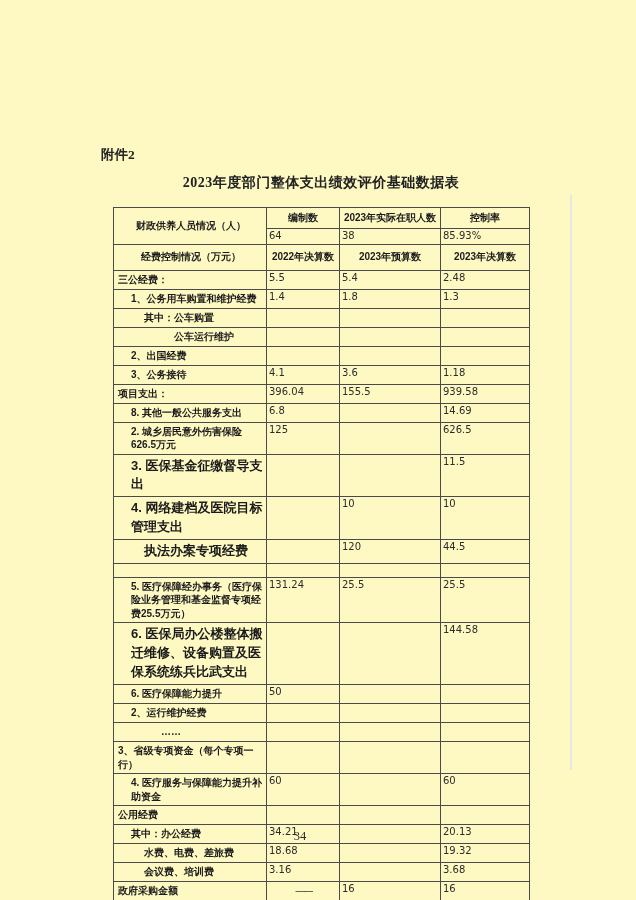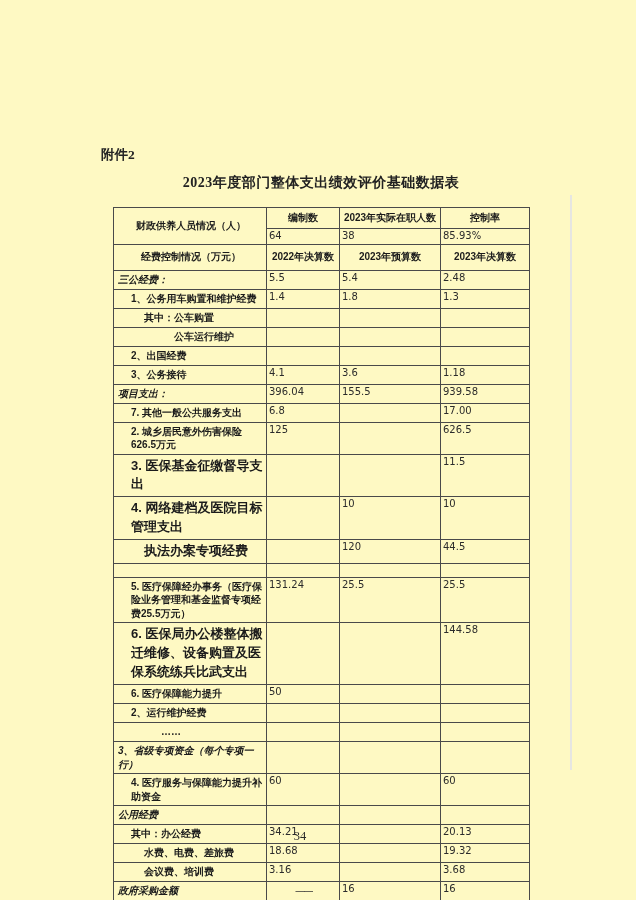--- a/index.html
+++ b/index.html
@@ -33,21 +33,21 @@
     border:1px solid #4a4a4a;
     overflow:hidden;
   }
   .lab{
     font-weight:bold;font-size:10px;line-height:1.38;
     color:#1b1b1b;vertical-align:middle;
     padding:2px 2px 2px 4px;
   }
   .sz-s{font-size:10px;line-height:1.35;}
   .sz-l{font-size:13px;line-height:1.45;}
-  .i0{padding-left:4px;font-style:italic;}
+  .i0{padding-left:4px;}
   .i1{padding-left:17px;}
   .i2{padding-left:30px;}
   .i3{padding-left:60px;}
   .i4{padding-left:47px;}
   .val{
     font-family:"DejaVu Sans",sans-serif;
     font-size:10px;color:#2b2b2b;
     vertical-align:top;text-align:left;
     padding:1px 1px 1px 2px;
     line-height:1.25;
@@ -147,24 +147,24 @@
           <td class="val">3.6</td>
           <td class="val">1.18</td>
         </tr>
         <tr class="datarow">
           <td class="lab i0">项目支出：</td>
           <td class="val">396.04</td>
           <td class="val">155.5</td>
           <td class="val">939.58</td>
         </tr>
         <tr class="datarow">
-          <td class="lab i1">7. 其他一般公共服务支出</td>
+          <td class="lab i1">8. 其他一般公共服务支出</td>
           <td class="val">6.8</td>
           <td class="val"></td>
-          <td class="val">17.00</td>
+          <td class="val">14.69</td>
         </tr>
         <tr class="datarow">
           <td class="lab i1 sz-s">2. 城乡居民意外伤害保险626.5万元</td>
           <td class="val">125</td>
           <td class="val"></td>
           <td class="val">626.5</td>
         </tr>
         <tr class="datarow">
           <td class="lab i1 sz-l">3. 医保基金征缴督导支出</td>
           <td class="val"></td>

